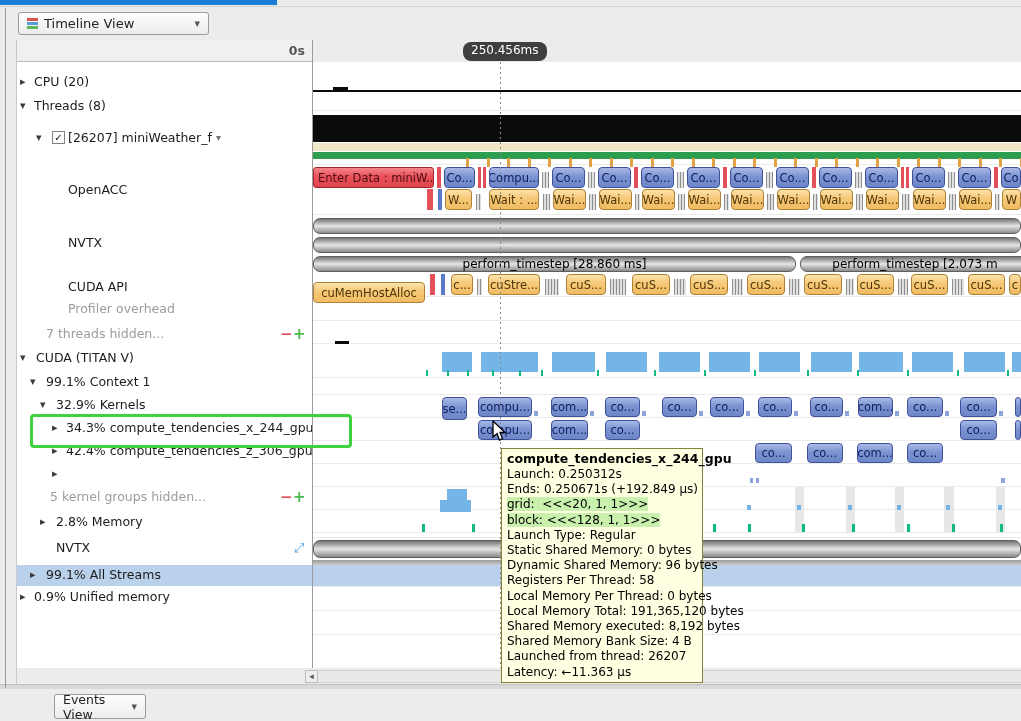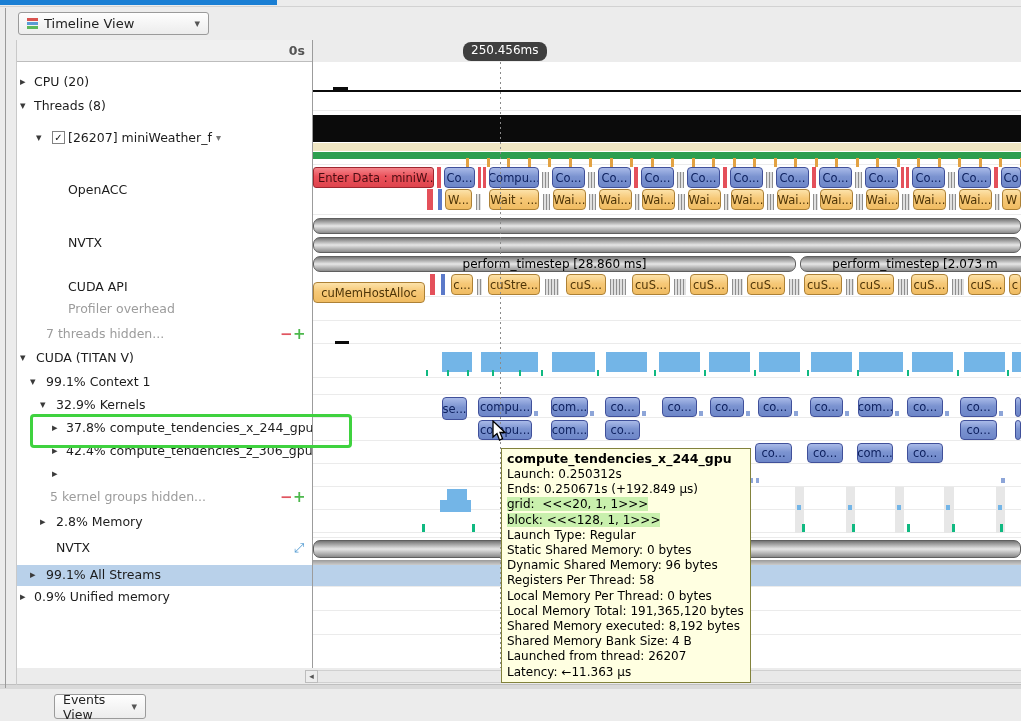--- a/index.html
+++ b/index.html
@@ -65,21 +65,21 @@
   .tarrow{position:absolute;font-size:11px;line-height:16px;color:#3a3a3a;}
   .cbx{position:absolute;width:13px;height:13px;background:#fff;border:1px solid #828282;box-sizing:border-box;
       font-size:10px;line-height:11px;text-align:center;color:#111;}
   .pm-minus{position:absolute;color:#e05560;font-weight:bold;font-size:15px;line-height:16px;}
   .pm-plus{position:absolute;color:#4db84d;font-weight:bold;font-size:15px;line-height:16px;}
   .expand-ic{position:absolute;color:#5a9fd4;font-size:13px;line-height:14px;}
   .caret{position:absolute;color:#777;font-size:10px;line-height:16px;}
   
   .greenbox{position:absolute;left:30px;top:414px;width:316px;height:28px;border:3px solid #3fd23f;
       border-radius:4px;z-index:25;}
-  .tooltip{position:absolute;left:501px;top:448px;width:250px;background:#ffffe1;border:1px solid #82823c;
+  .tooltip{position:absolute;left:501px;top:448px;width:202px;background:#ffffe1;border:1px solid #82823c;
       padding:2px 5px;z-index:30;box-sizing:border-box;}
   .tt-title{font-size:12.5px;font-weight:bold;line-height:16px;white-space:pre;}
   .tt-line{font-size:12px;line-height:15.2px;white-space:pre;}
   .tt-line .hl{background:#c9f0ad;}
   .cursor{position:absolute;left:492px;top:420px;z-index:40;}
   
   .hscroll-left{position:absolute;left:305px;top:670px;width:13px;height:13px;background:#ededed;
       border:1px solid #bdbdbd;box-sizing:border-box;font-size:9px;line-height:11px;text-align:center;color:#555;}
   .hscroll-track{position:absolute;left:318px;top:670px;width:703px;height:13px;background:#e9e9e9;
       border-top:1px solid #d0d0d0;border-bottom:1px solid #d0d0d0;box-sizing:border-box;}
@@ -127,21 +127,21 @@
       <div class="titem muted" style="position: absolute; left: 29px; top: 263px;">7 threads hidden...</div>
       <div class="pm-minus" style="position: absolute; left: 263px; top: 264px;">−</div>
       <div class="pm-plus" style="position: absolute; left: 276px; top: 264px;">+</div>
       <div class="tarrow" style="position: absolute; left: 3px; top: 288px;">▾</div>
       <div class="titem" style="position: absolute; left: 19px; top: 287px;">CUDA (TITAN V)</div>
       <div class="tarrow" style="position: absolute; left: 13px; top: 312px;">▾</div>
       <div class="titem" style="position: absolute; left: 29px; top: 311px;">99.1% Context 1</div>
       <div class="tarrow" style="position: absolute; left: 23px; top: 335px;">▾</div>
       <div class="titem" style="position: absolute; left: 39px; top: 334px;">32.9% Kernels</div>
       <div class="tarrow" style="position: absolute; left: 35px; top: 358px;">▸</div>
-      <div class="titem" style="position: absolute; left: 49px; top: 357px;">37.8% compute_tendencies_x_244_gpu</div>
+      <div class="titem" style="position: absolute; left: 49px; top: 357px;">34.3% compute_tendencies_x_244_gpu</div>
       <div class="tarrow" style="position: absolute; left: 35px; top: 381px;">▸</div>
       <div class="titem" style="position: absolute; left: 49px; top: 380px;">42.4% compute_tendencies_z_306_gpu</div>
       <div class="tarrow" style="position: absolute; left: 35px; top: 404px;">▸</div>
       <div class="titem muted" style="position: absolute; left: 33px; top: 426px;">5 kernel groups hidden...</div>
       <div class="pm-minus" style="position: absolute; left: 263px; top: 427px;">−</div>
       <div class="pm-plus" style="position: absolute; left: 276px; top: 427px;">+</div>
       <div class="tarrow" style="position: absolute; left: 23px; top: 452px;">▸</div>
       <div class="titem" style="position: absolute; left: 39px; top: 451px;">2.8% Memory</div>
       <div class="titem" style="position: absolute; left: 39px; top: 477px;">NVTX</div>
       <div class="expand-ic" style="position: absolute; left: 277px; top: 479px;">⤢</div>

